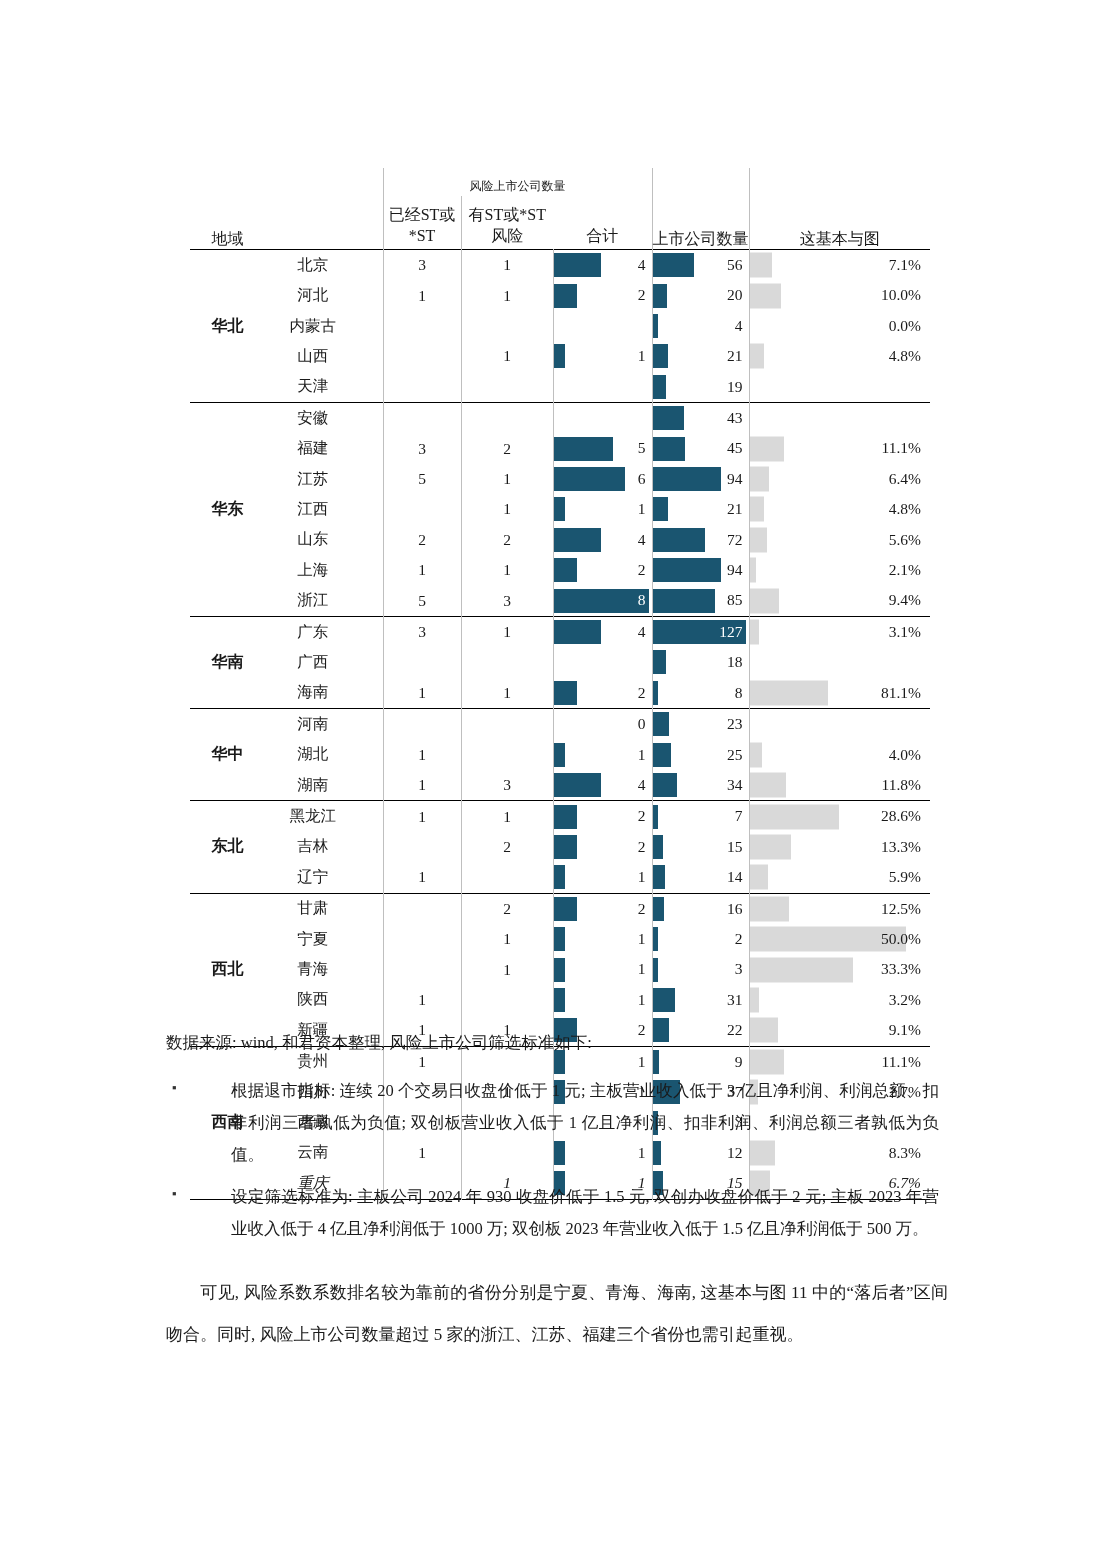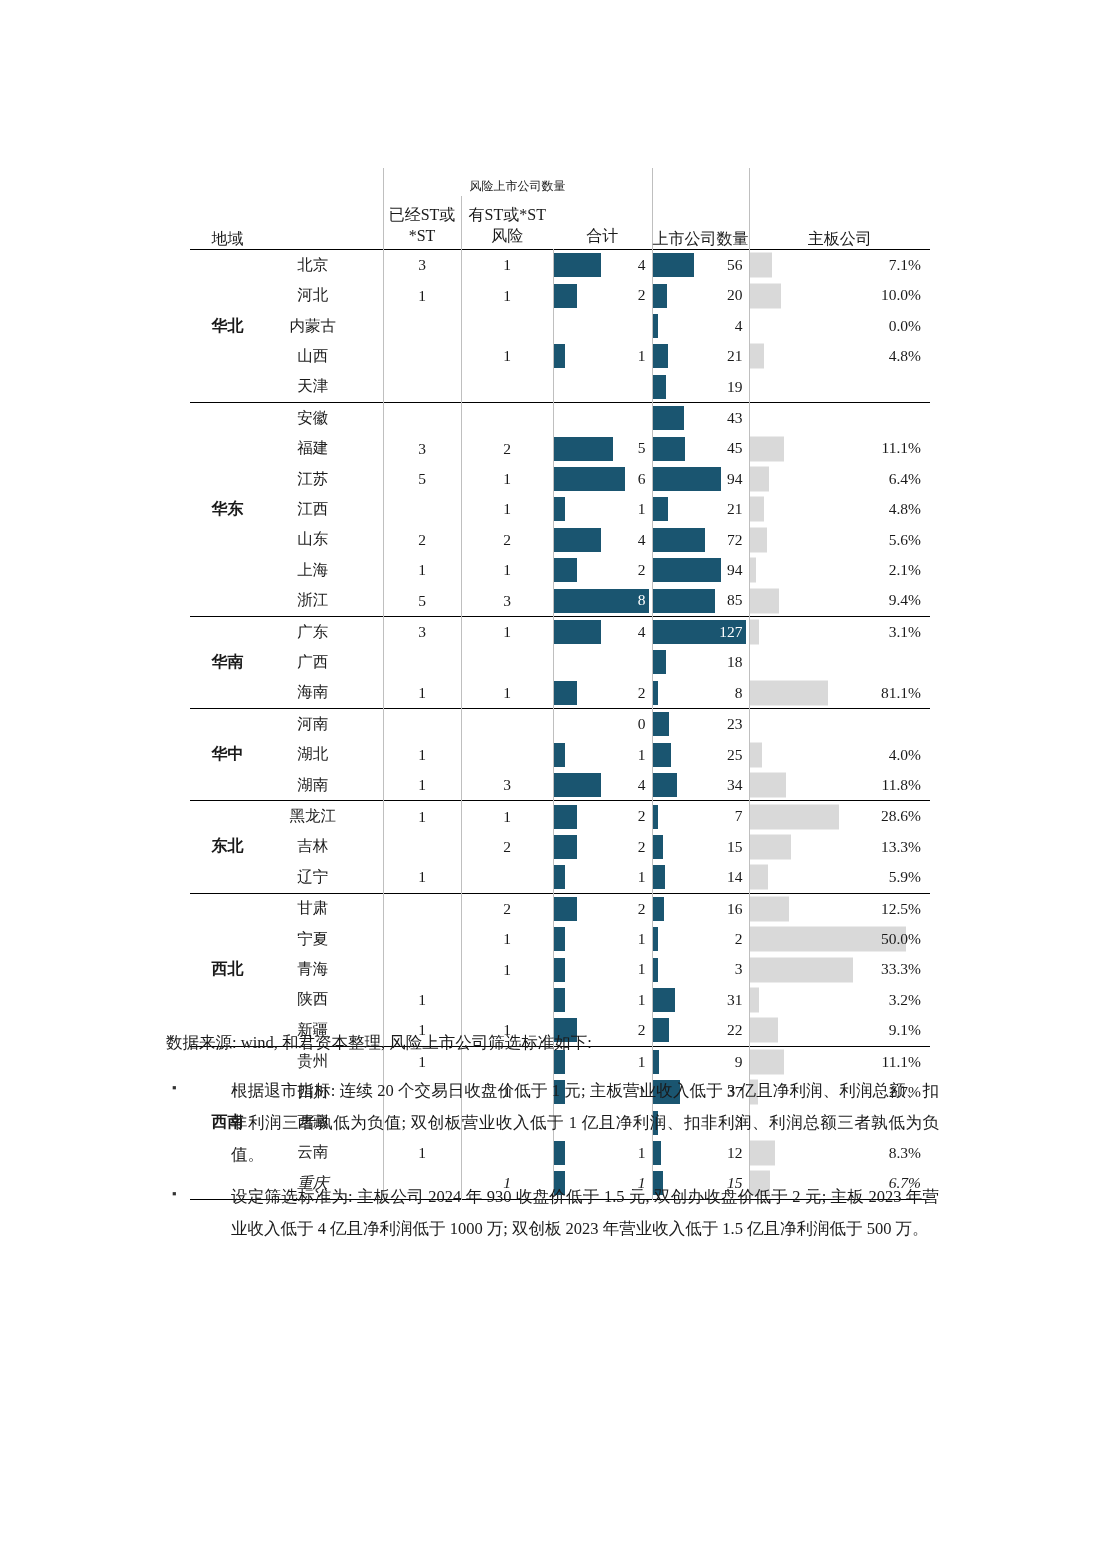--- a/index.html
+++ b/index.html
@@ -114,21 +114,21 @@
           <col class="c-total">
           <col class="c-listed">
           <col class="c-coef">
       </colgroup>
       <thead>
         <tr class="hdr-row-top">
           <td rowspan="2">地域</td>
           <td rowspan="2"></td>
           <td class="vl hdr-group" colspan="3">风险上市公司数量</td>
           <td class="vl" rowspan="2">上市公司数量</td>
-          <td class="vl" rowspan="2">主板公司</td>
+          <td class="vl" rowspan="2">这基本与图</td>
         </tr>
         <tr class="hdr-row-bot">
           <td class="vl">已经ST或*ST</td>
           <td class="vl">有ST或*ST风险</td>
           <td>合计</td>
         </tr>
       </thead>
       <tbody id="tbody">
           <tr class="topline">
             <td></td>
@@ -686,14 +686,15 @@
       <div class="bullet">
         <span class="dot">▪</span>
         <p>根据退市指标: 连续 20 个交易日收盘价低于 1 元; 主板营业收入低于 3 亿且净利润、利润总额、扣非利润三者孰低为负值; 双创板营业收入低于 1 亿且净利润、扣非利润、利润总额三者孰低为负值。</p>
       </div>
       <div class="bullet">
         <span class="dot">▪</span>
         <p>设定筛选标准为: 主板公司 2024 年 930 收盘价低于 1.5 元, 双创办收盘价低于 2 元; 主板 2023 年营业收入低于 4 亿且净利润低于 1000 万; 双创板 2023 年营业收入低于 1.5 亿且净利润低于 500 万。</p>
       </div>
     </div>
 
+  <div class="para"><span class="ind"></span><span>可见, 风险系数系数排名较为靠前的省份分别是宁夏、青海、海南, 这基本与图 11 中的“落后者”区间吻合。同时, 风险上市公司数量超过 5 家的浙江、江苏、福建三个省份也需引起重视。</span></div>
 
 </div>
 
 </body></html>

